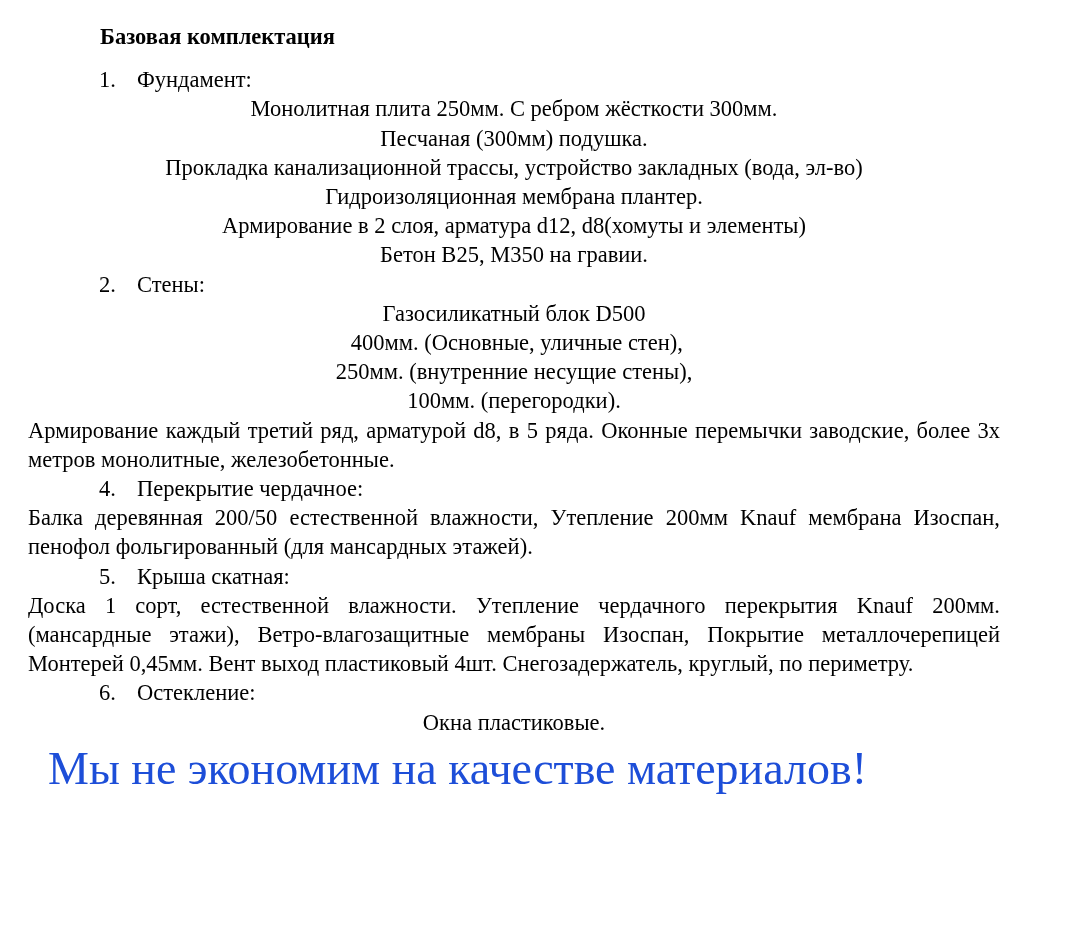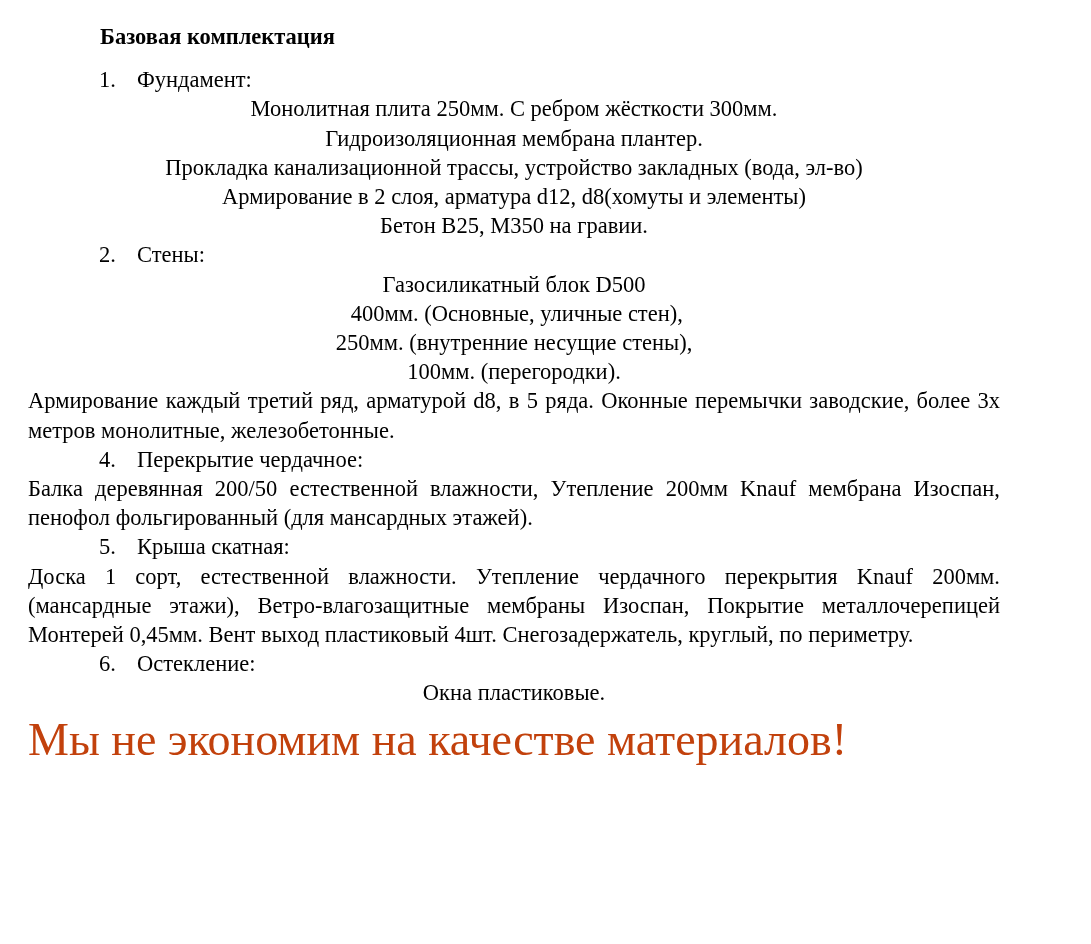--- a/index.html
+++ b/index.html
@@ -71,22 +71,23 @@
 <div class="page" style="background: rgb(255, 255, 255); color: rgb(0, 0, 0);">
   <div class="doc">
 
     <div class="doc-title">Базовая комплектация</div>
 
     <div>
       <div class="section-heading">
         <span class="num">1.</span><span class="label">Фундамент:</span>
       </div>
       <p class="para">Монолитная плита 250мм. С ребром жёсткости 300мм.</p>
+      <p class="para">Песчаная (300мм) подушка.</p>
+      <p class="para">Прокладка канализационной трассы, устройство закладных (вода, эл-во)</p>
       <p class="para">Гидроизоляционная мембрана плантер.</p>
-      <p class="para">Прокладка канализационной трассы, устройство закладных (вода, эл-во)</p>
       <p class="para">Армирование в 2 слоя, арматура d12, d8(хомуты и элементы)</p>
       <p class="para">Бетон В25, М350 на гравии.</p>
     </div>
 
     <div>
       <div class="section-heading">
         <span class="num">2.</span><span class="label">Стены:</span>
       </div>
       <p class="para">Газосиликатный блок D500</p>
       <p class="para"> 400мм. (Основные, уличные стен),</p>
@@ -110,16 +111,16 @@
       <p class="para justify">Доска 1 сорт, естественной влажности. Утепление чердачного перекрытия Knauf 200мм.(мансардные этажи),  Ветро-влагозащитные мембраны Изоспан, Покрытие металлочерепицей Монтерей 0,45мм. Вент выход пластиковый 4шт. Снегозадержатель, круглый, по периметру.</p>
     </div>
 
     <div>
       <div class="section-heading">
         <span class="num">6.</span><span class="label">Остекление:</span>
       </div>
       <p class="para">Окна пластиковые.</p>
     </div>
 
-    <div class="slogan" style="color: #c2410c;">Мы не экономим на качестве материалов!</div>
+    <div class="slogan" style="color: #1d4ed8; margin-left: 20px;">Мы не экономим на качестве материалов!</div>
 
   </div>
 </div>
 
 </body></html>

